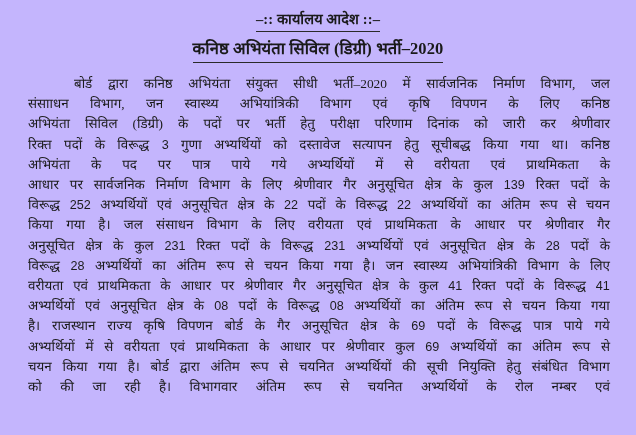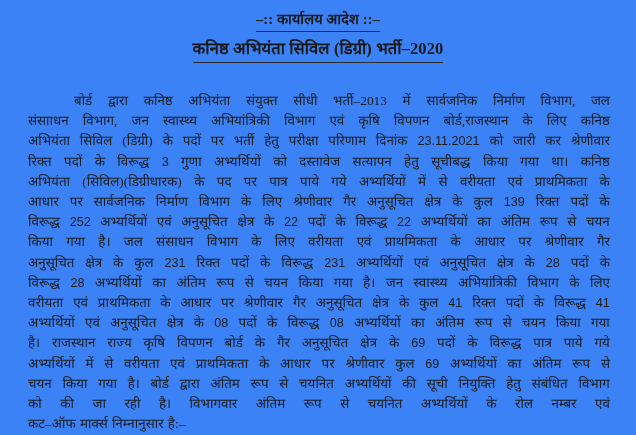--- a/index.html
+++ b/index.html
@@ -15,21 +15,21 @@
     color: #1a1a1a;
     overflow: hidden;
   }
 
   .page {
     position: relative;
     width: 636px;
     height: 435px;
     box-sizing: border-box;
     padding: 0;
-    background: #3b82f6;
+    background: #c4b5fd;
   }
 
   
   .heading-block {
     text-align: center;
     padding-top: 9px;
   }
   .heading-line-1 {
     display: inline-block;
     font-size: 14.5px;
@@ -50,21 +50,21 @@
     font-weight: 700;
     letter-spacing: 0.1px;
     line-height: 1.45;
     border-bottom: 1.2px solid #2a2a2a;
     padding-bottom: 1px;
     white-space: nowrap;
   }
 
   
   .body-block {
-    margin-top: 28px;
+    margin-top: 11px;
     padding: 0 26px 0 28px;
   }
   .para-line {
     font-size: 13.4px;
     line-height: 20.2px;
     color: #1c1c1c;
     white-space: nowrap;
     display: flex;
     justify-content: space-between;
     align-items: baseline;
@@ -105,55 +105,53 @@
   </div>
 
   <div class="body-block" id="body-block">
       <div class="para-line first-line">
         <span>बोर्ड</span>
         <span>द्वारा</span>
         <span>कनिष्ठ</span>
         <span>अभियंता</span>
         <span>संयुक्त</span>
         <span>सीधी</span>
-        <span>भर्ती–2013</span>
+        <span>भर्ती–2020</span>
         <span>में</span>
         <span>सार्वजनिक</span>
         <span>निर्माण</span>
         <span>विभाग,</span>
         <span>जल</span>
       </div>
       <div class="para-line">
         <span>संसााधन</span>
         <span>विभाग,</span>
         <span>जन</span>
         <span>स्वास्थ्य</span>
         <span>अभियांत्रिकी</span>
         <span>विभाग</span>
         <span>एवं</span>
         <span>कृषि</span>
         <span>विपणन</span>
-        <span>बोर्ड,राजस्थान</span>
         <span>के</span>
         <span>लिए</span>
         <span>कनिष्ठ</span>
       </div>
       <div class="para-line">
         <span>अभियंता</span>
         <span>सिविल</span>
         <span>(डिग्री)</span>
         <span>के</span>
         <span>पदों</span>
         <span>पर</span>
         <span>भर्ती</span>
         <span>हेतु</span>
         <span>परीक्षा</span>
         <span>परिणाम</span>
         <span>दिनांक</span>
-        <span class="num">23.11.2021</span>
         <span>को</span>
         <span>जारी</span>
         <span>कर</span>
         <span>श्रेणीवार</span>
       </div>
       <div class="para-line">
         <span>रिक्त</span>
         <span>पदों</span>
         <span>के</span>
         <span>विरूद्ध</span>
@@ -165,21 +163,20 @@
         <span>सत्यापन</span>
         <span>हेतु</span>
         <span>सूचीबद्ध</span>
         <span>किया</span>
         <span>गया</span>
         <span>था।</span>
         <span>कनिष्ठ</span>
       </div>
       <div class="para-line">
         <span>अभियंता</span>
-        <span>(सिविल)(डिग्रीधारक)</span>
         <span>के</span>
         <span>पद</span>
         <span>पर</span>
         <span>पात्र</span>
         <span>पाये</span>
         <span>गये</span>
         <span>अभ्यर्थियों</span>
         <span>में</span>
         <span>से</span>
         <span>वरीयता</span>
@@ -391,21 +388,15 @@
         <span>अंतिम</span>
         <span>रूप</span>
         <span>से</span>
         <span>चयनित</span>
         <span>अभ्यर्थियों</span>
         <span>के</span>
         <span>रोल</span>
         <span>नम्बर</span>
         <span>एवं</span>
       </div>
-      <div class="para-line last-line">
-        <span>कट–ऑफ</span>
-        <span>मार्क्स</span>
-        <span>निम्नानुसार</span>
-        <span>है:–</span>
-      </div>
     </div>
 
 </div>
 
 </body></html>

